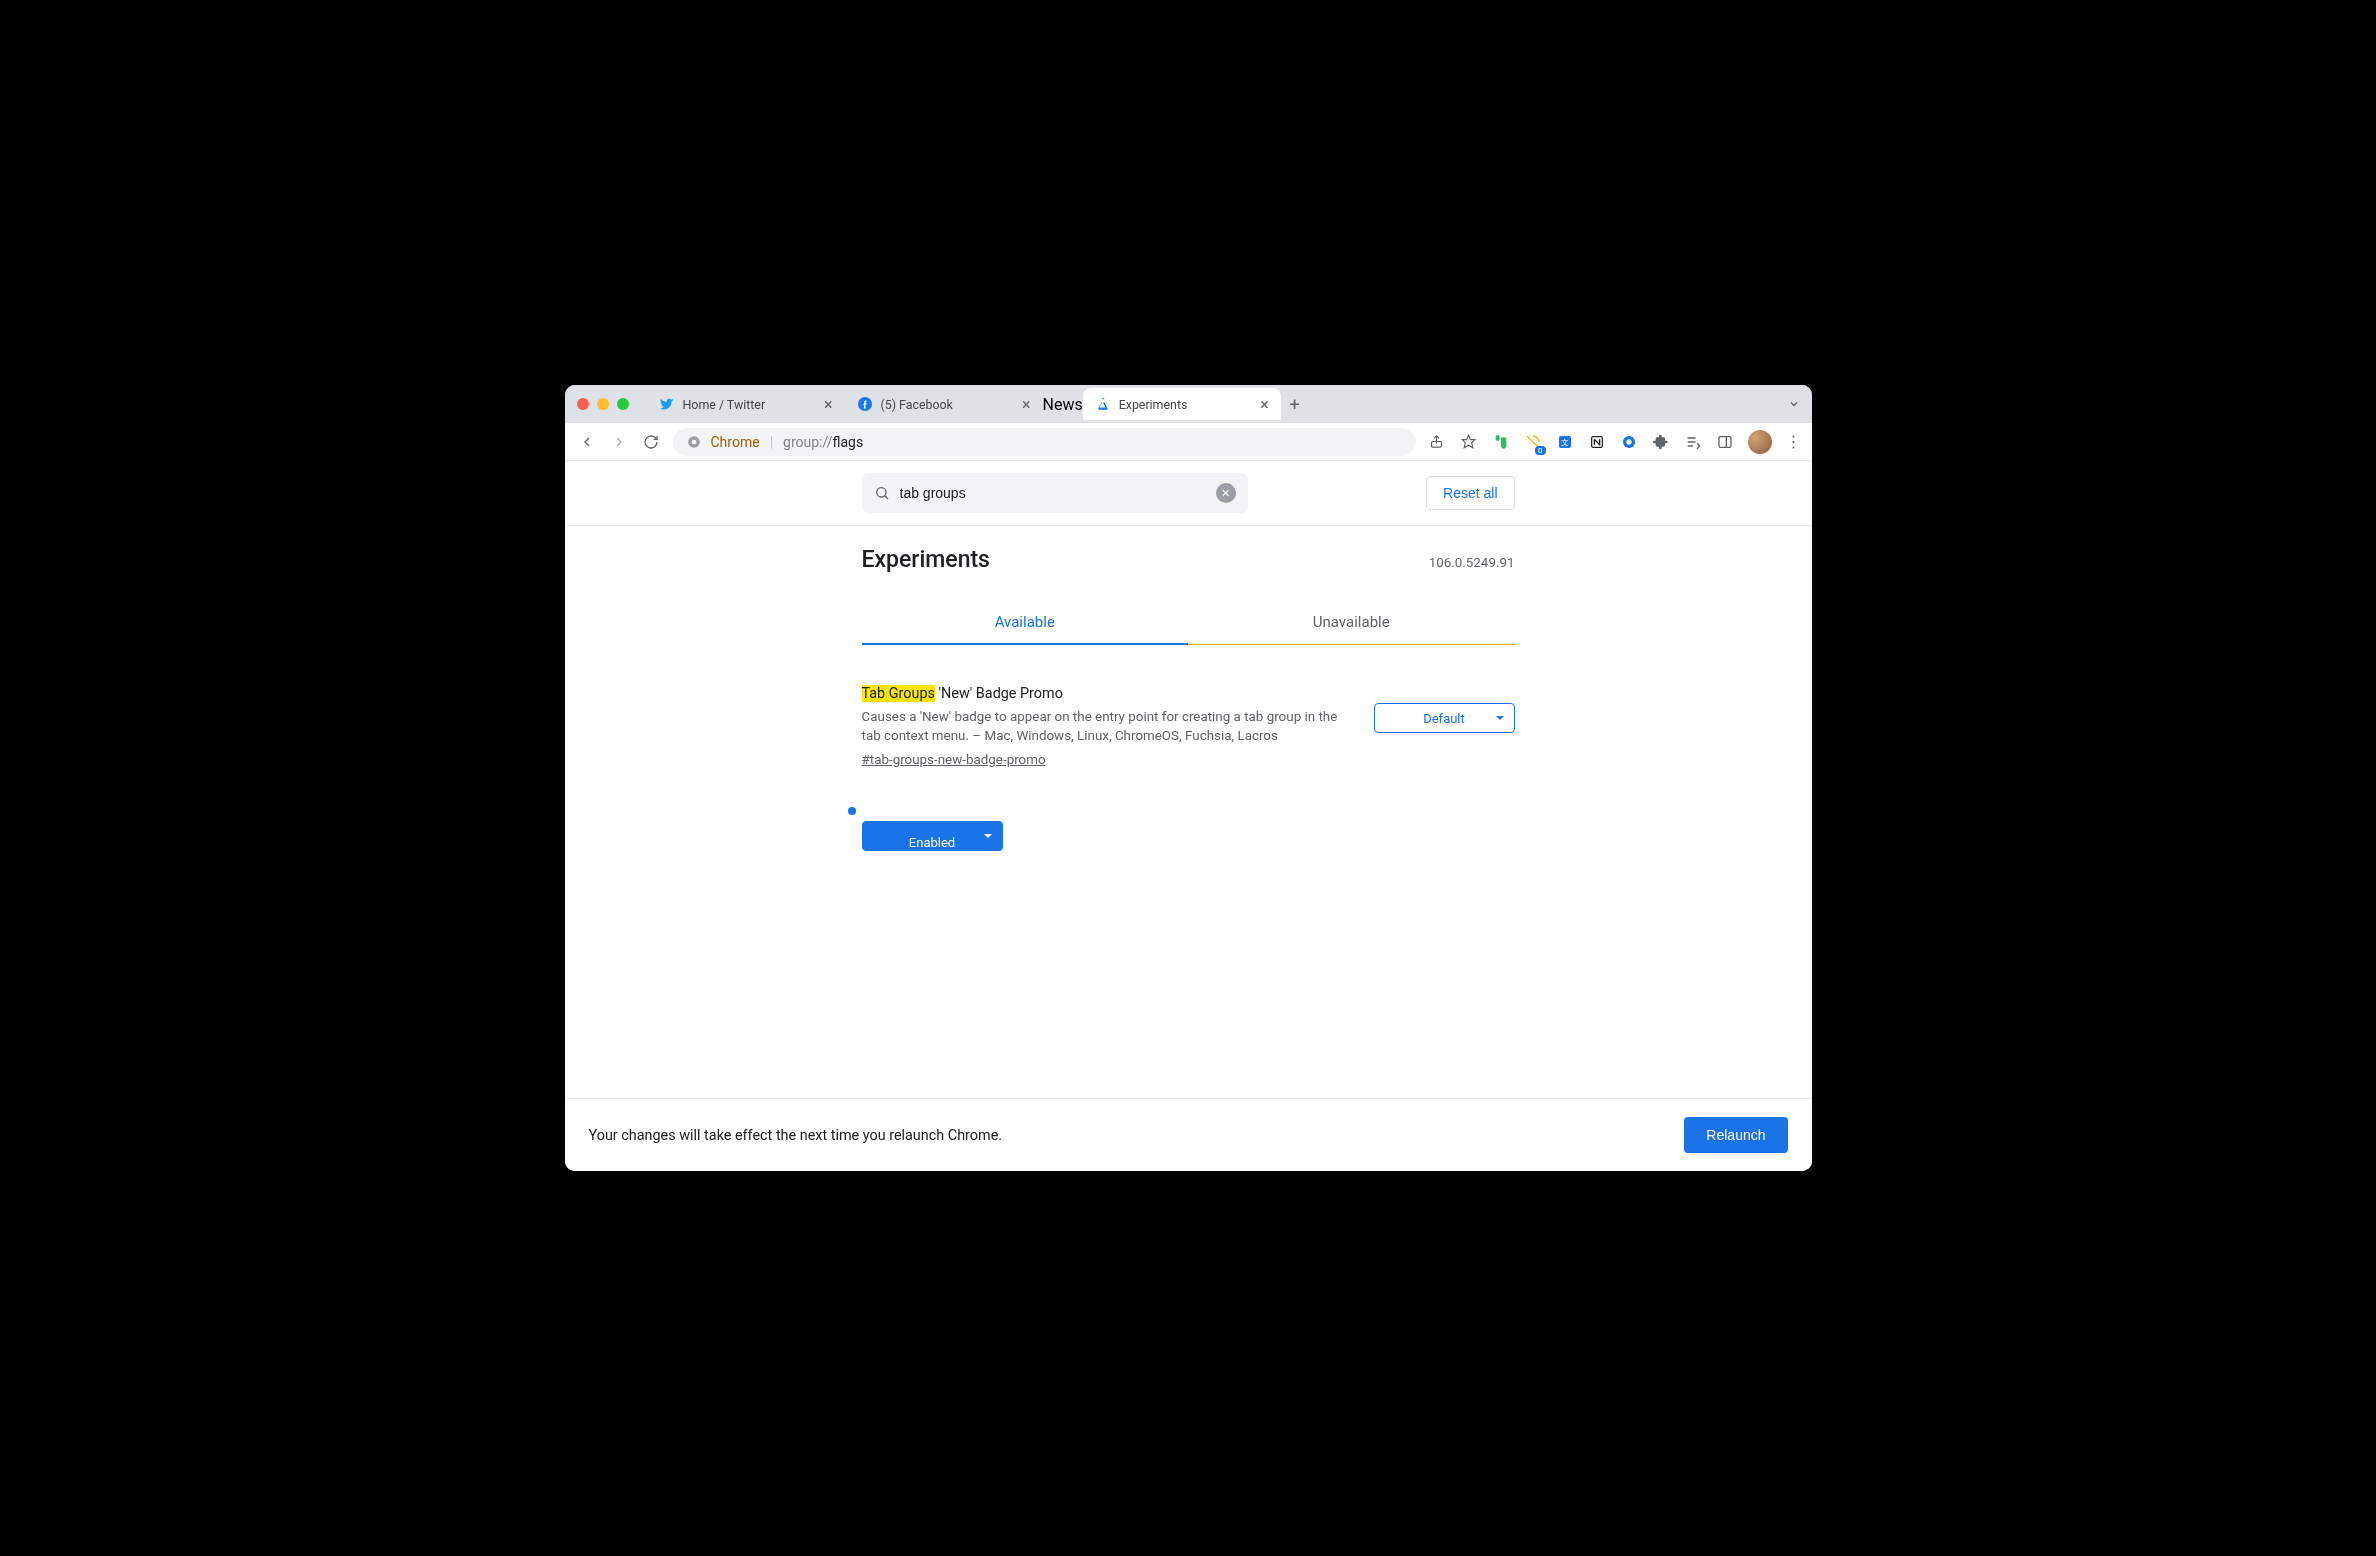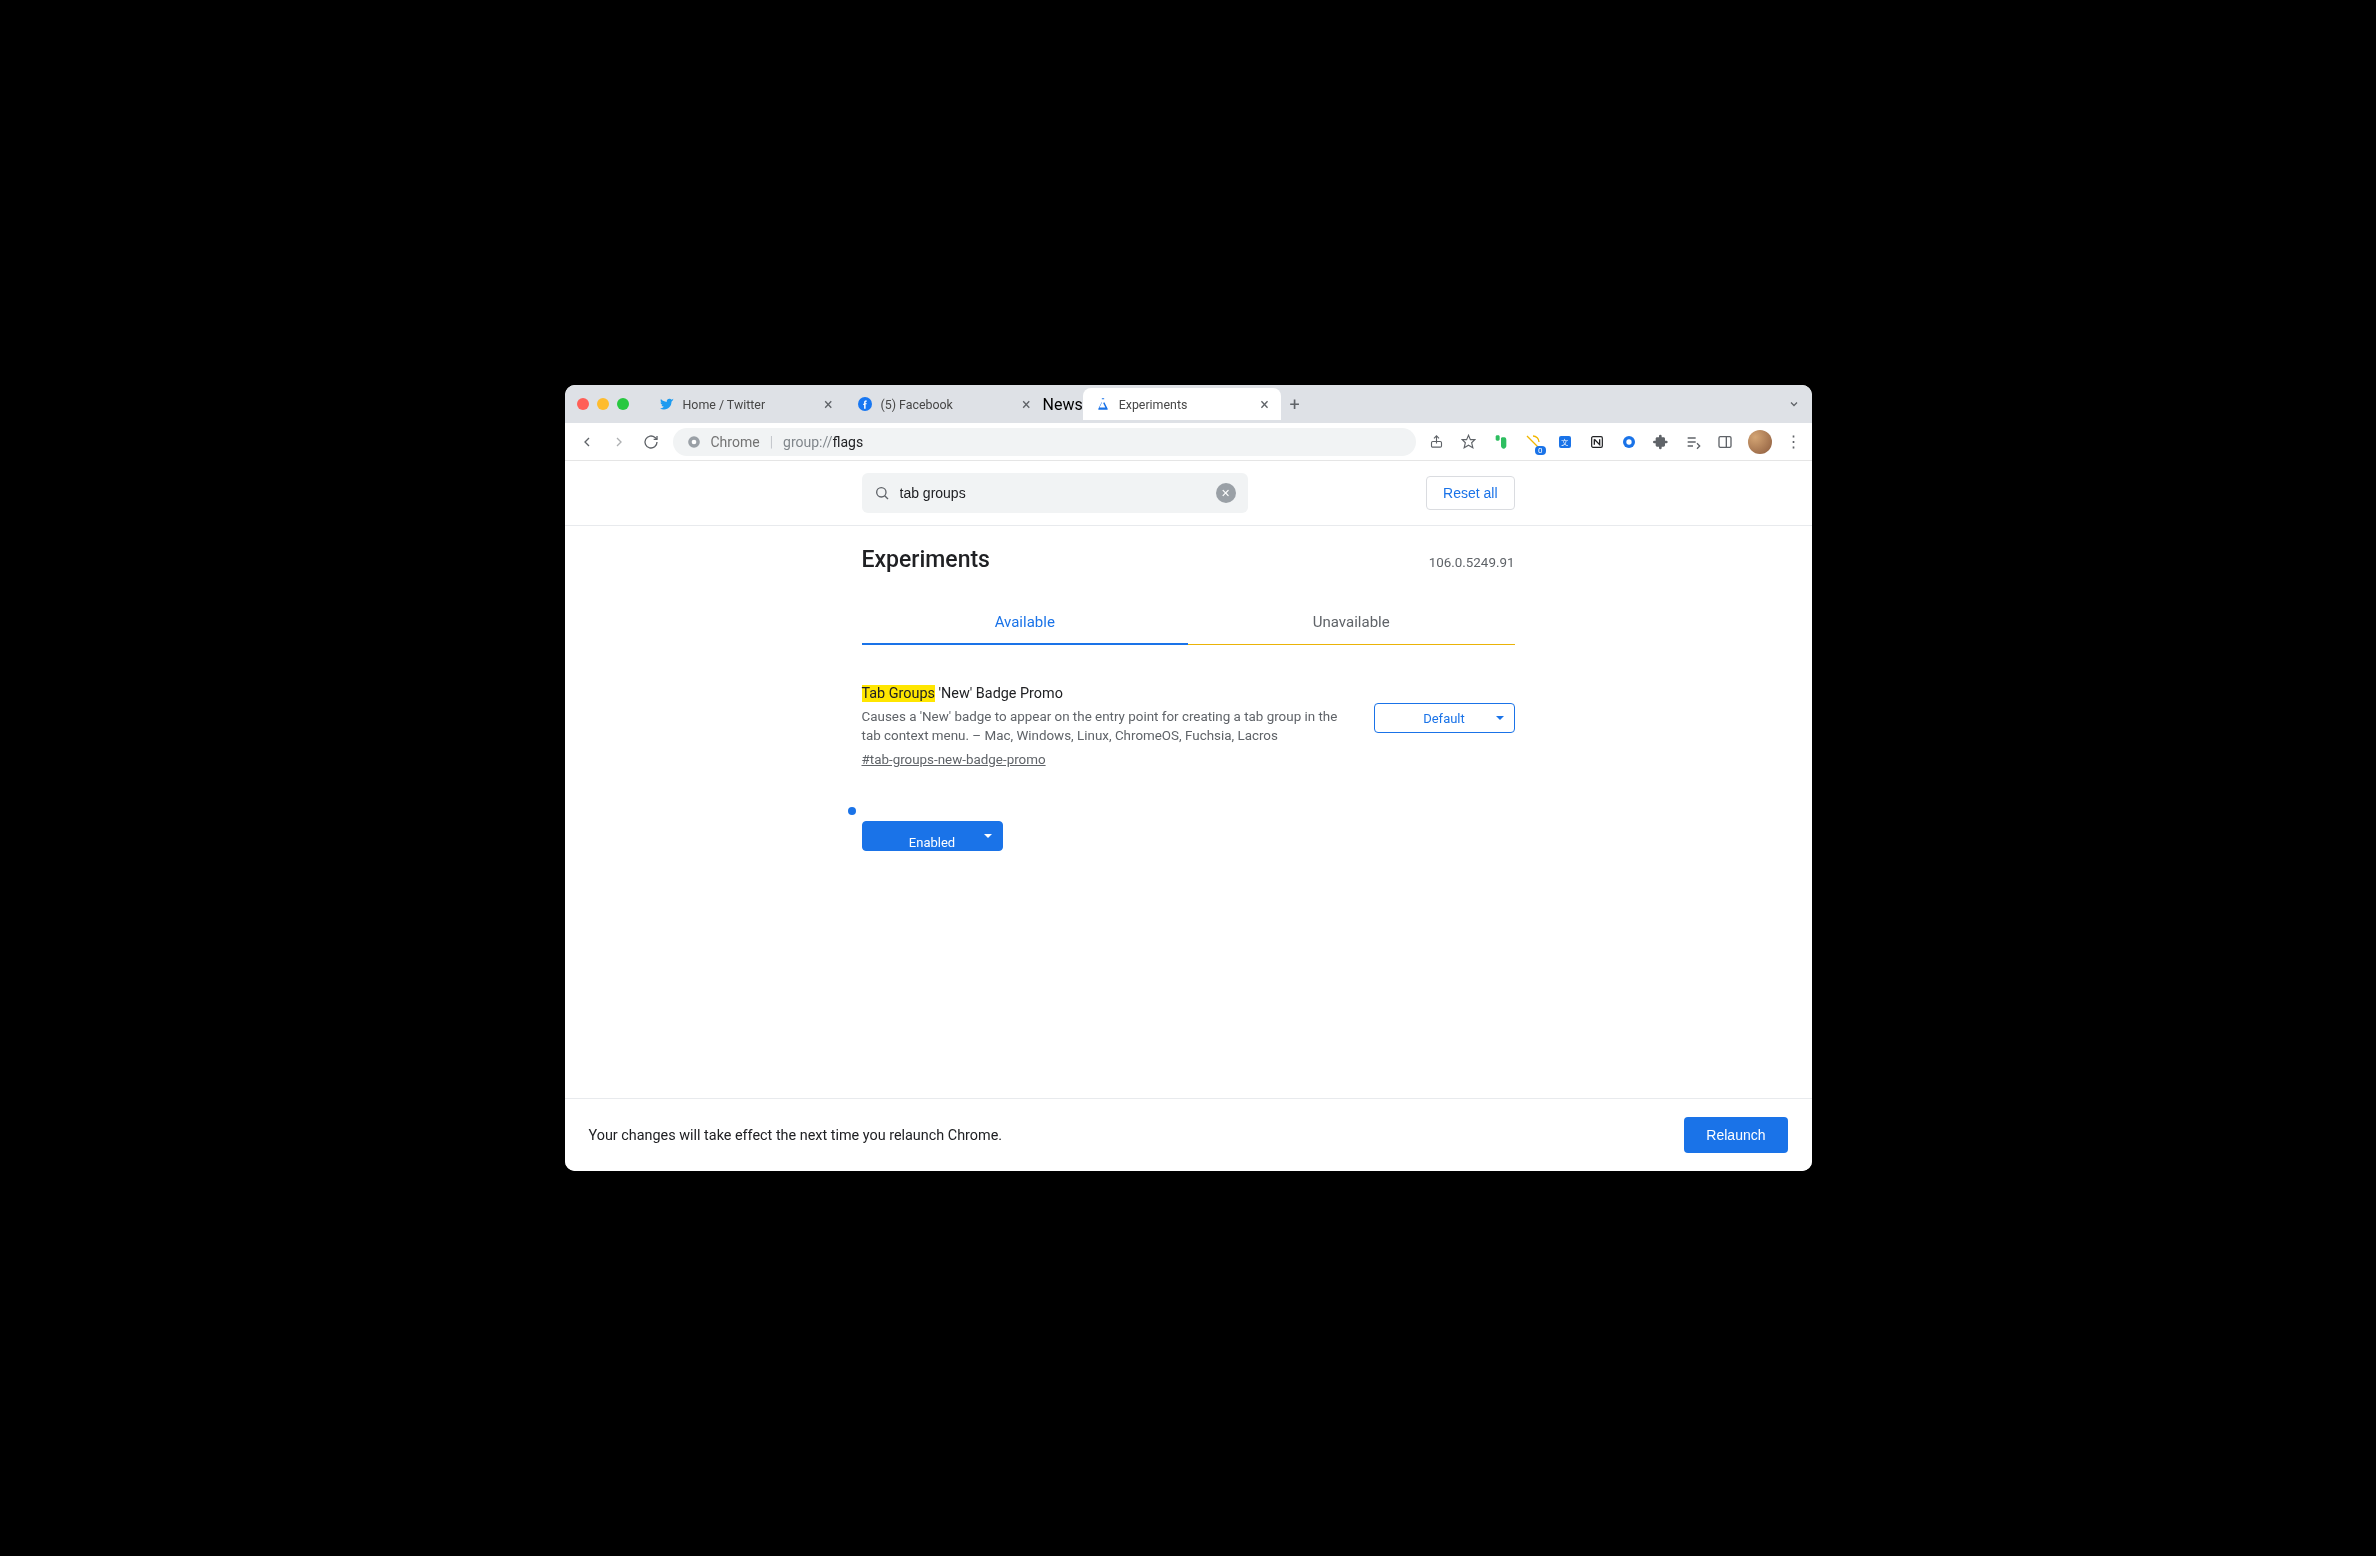--- a/index.html
+++ b/index.html
@@ -60,21 +60,21 @@
   background: #fff; height: 38px; display: flex; align-items: center;
   padding: 0 12px; gap: 12px; border-bottom: 1px solid #e5e5e5;
 }
 .nav-btn { width:20px;height:20px;display:flex;align-items:center;justify-content:center;color:#5f6368;cursor:pointer; }
 .addr {
   flex: 1; background: #f1f3f4; border-radius: 20px; height: 28px;
   display: flex; align-items: center; padding: 0 14px; gap: 10px;
   color: #5f6368; font-size: 14px;
 }
 .addr .sep { color: #c4c7cc; }
-.addr .chrome-label { color: #737373; }
+.addr .chrome-label { color: #a16207; }
 .addr .url-gray { color: #80868b; }
 .addr .url-dark { color: #202124; }
 .toolbar-icons { display:flex; gap:14px; align-items:center; color:#5f6368; }
 .toolbar-icons .ic { width:18px;height:18px;display:flex;align-items:center;justify-content:center;cursor:pointer; }
 .badged { position:relative; }
 .badged .b { position:absolute;bottom:-4px;right:-4px;background:#1a73e8;color:#fff;font-size:8px;padding:0 3px;border-radius:4px;}
 .avatar { width:24px;height:24px;border-radius:50%;background:radial-gradient(circle at 30% 30%, #d4a574, #8b5a3c); }
 .dots { font-size:16px;letter-spacing:-2px;cursor:pointer;color:#5f6368; }
 
 .content { flex:1; overflow:auto; background:#fff; }

